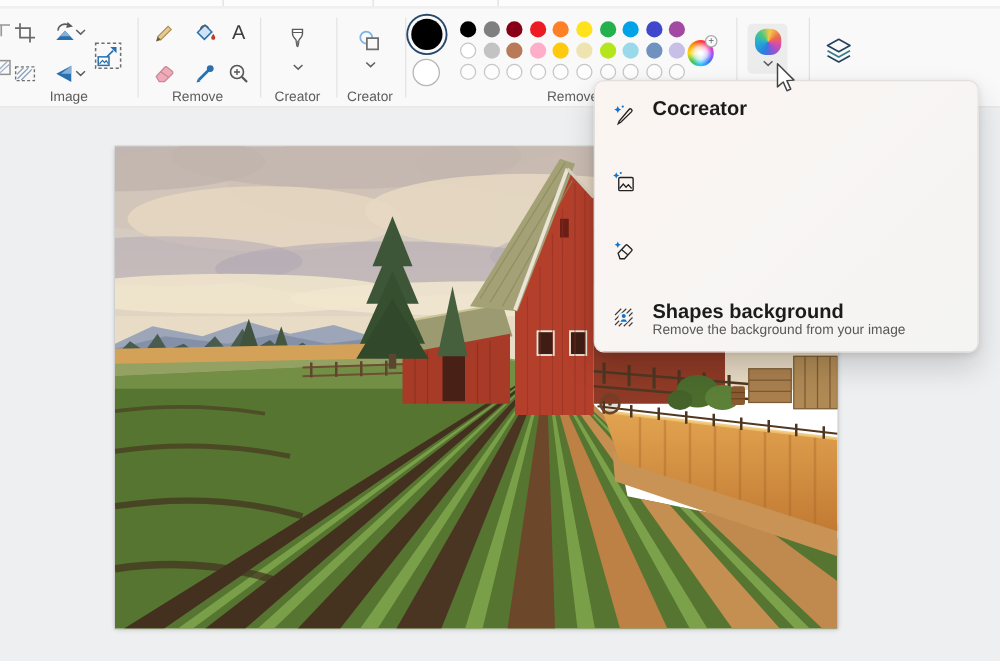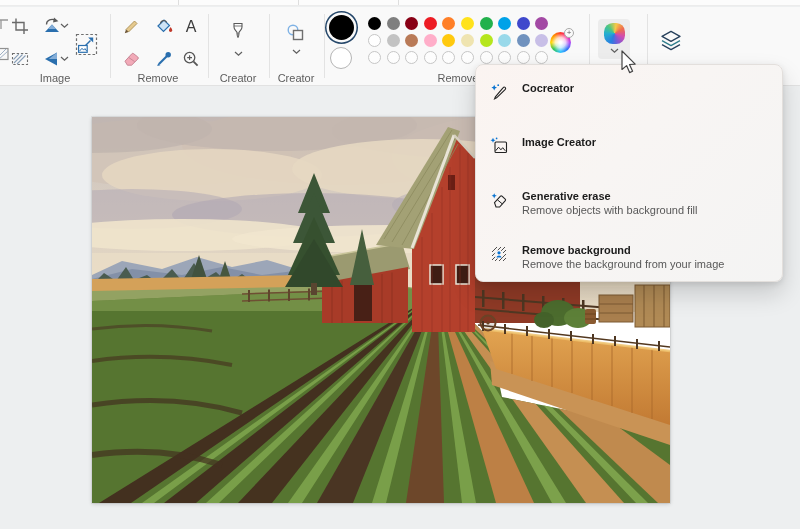--- a/index.html
+++ b/index.html
@@ -48,21 +48,21 @@
   
   .menu { position:absolute; left:475px; top:64px; width:308px; height:218px; border-radius:8px;
           background:linear-gradient(135deg,#fbf4f1 0%, #f8f5f3 45%, #f4f4f3 100%);
           border:1px solid #e3dfdc;
           box-shadow:0 12px 24px rgba(0,0,0,.16), 0 2px 6px rgba(0,0,0,.10);
           z-index:20; }
   .menu-item { position:absolute; left:0; width:100%; height:52px; display:flex; align-items:flex-start;
                padding:4px 10px 0 14px; border-radius:4px; }
   .mi-icon { width:19px; height:19px; margin-top:2px; flex:0 0 19px; }
   .mi-text { margin-left:13px; }
-  .mi-title { font-size:11px; font-weight:bold; color:#1b1b1b; line-height:14px; }
+  .mi-title { font-size:16px; font-weight:bold; color:#1b1b1b; line-height:14px; }
   .mi-desc  { font-size:11px; color:#585858; line-height:14px; }
 
   .cursor { position:absolute; left:620px; top:50px; z-index:99; }
 </style>
 </head>
 <body>
 
 <div class="screen">
 
   <div class="topstrip">
@@ -455,52 +455,47 @@
     </div>
 
     <div class="menu-item" style="top:66px">
       <svg class="mi-icon" viewBox="0 0 19 19">
         <rect x="5" y="5" width="11.5" height="10.5" rx="1" fill="none" stroke="#222" stroke-width="1.1"></rect>
         <path d="M5.6,13.8 l3,-3.6 2.3,2.6 1.8,-2.1 2.6,3.1" fill="none" stroke="#222" stroke-width="1"></path>
         <path d="M3,0.8 L3.8,2.5 L5.5,3.3 L3.8,4.1 L3,5.8 L2.2,4.1 L0.5,3.3 L2.2,2.5 Z" fill="#0b74d1"></path>
         <circle cx="6.6" cy="1.4" r="0.85" fill="#0b74d1"></circle>
       </svg>
       <div class="mi-text">
-        <div class="mi-title">Image Creator</div>
       </div>
     </div>
 
     <div class="menu-item" style="top:120px">
       <svg class="mi-icon" viewBox="0 0 19 19">
         <path d="M4.5,11.6 L10.5,5.2 a1.1,1.1 0 0 1 1.5,0 L15.2,8.2 a1.1,1.1 0 0 1 0.1,1.5 L9.6,16 H6 Z" fill="none" stroke="#222" stroke-width="1.1"></path>
         <line x1="7.4" y1="8.8" x2="12.2" y2="12.8" stroke="#222" stroke-width="1"></line>
         <path d="M4.2,2.2 L5,4 L6.8,4.8 L5,5.6 L4.2,7.4 L3.4,5.6 L1.6,4.8 L3.4,4 Z" fill="#0b74d1"></path>
       </svg>
-      <div class="mi-text">
-        <div class="mi-title">Generative erase</div>
-        <div class="mi-desc">Remove objects with background fill</div>
-      </div>
     </div>
 
     <div class="menu-item" style="top:174px">
       <svg class="mi-icon" viewBox="0 0 19 19">
         <g stroke="#3a3a3a" stroke-width="0.9">
           <line x1="2" y1="7" x2="7" y2="2"></line>
             <line x1="2" y1="11" x2="11" y2="2"></line>
           <line x1="2" y1="15" x2="15" y2="2"></line>
             <line x1="5" y1="16" x2="16" y2="5"></line>
           <line x1="9" y1="16" x2="16" y2="9"></line>
             <line x1="13" y1="16" x2="16" y2="13"></line>
         </g>
         <circle cx="9" cy="9.4" r="4.4" fill="#f8f5f3"></circle>
         <circle cx="9" cy="7.8" r="1.6" fill="#0b74d1"></circle>
         <path d="M6.4,12.4 a2.7,2.7 0 0 1 5.2,0 Z" fill="#0b74d1"></path>
       </svg>
       <div class="mi-text">
-        <div class="mi-title">Remove background</div>
+        <div class="mi-title">Shapes background</div>
         <div class="mi-desc">Remove the background from your image</div>
       </div>
     </div>
   </div>
 
   <svg class="cursor" width="20" height="26">
     <polygon points="2,1 2,19.5 6.6,15.6 9.6,22.6 12.6,21.3 9.5,14.5 15.2,14.1" fill="#ffffff" stroke="#444444" stroke-width="1.2" stroke-linejoin="round"></polygon>
   </svg>
 
 </div>

